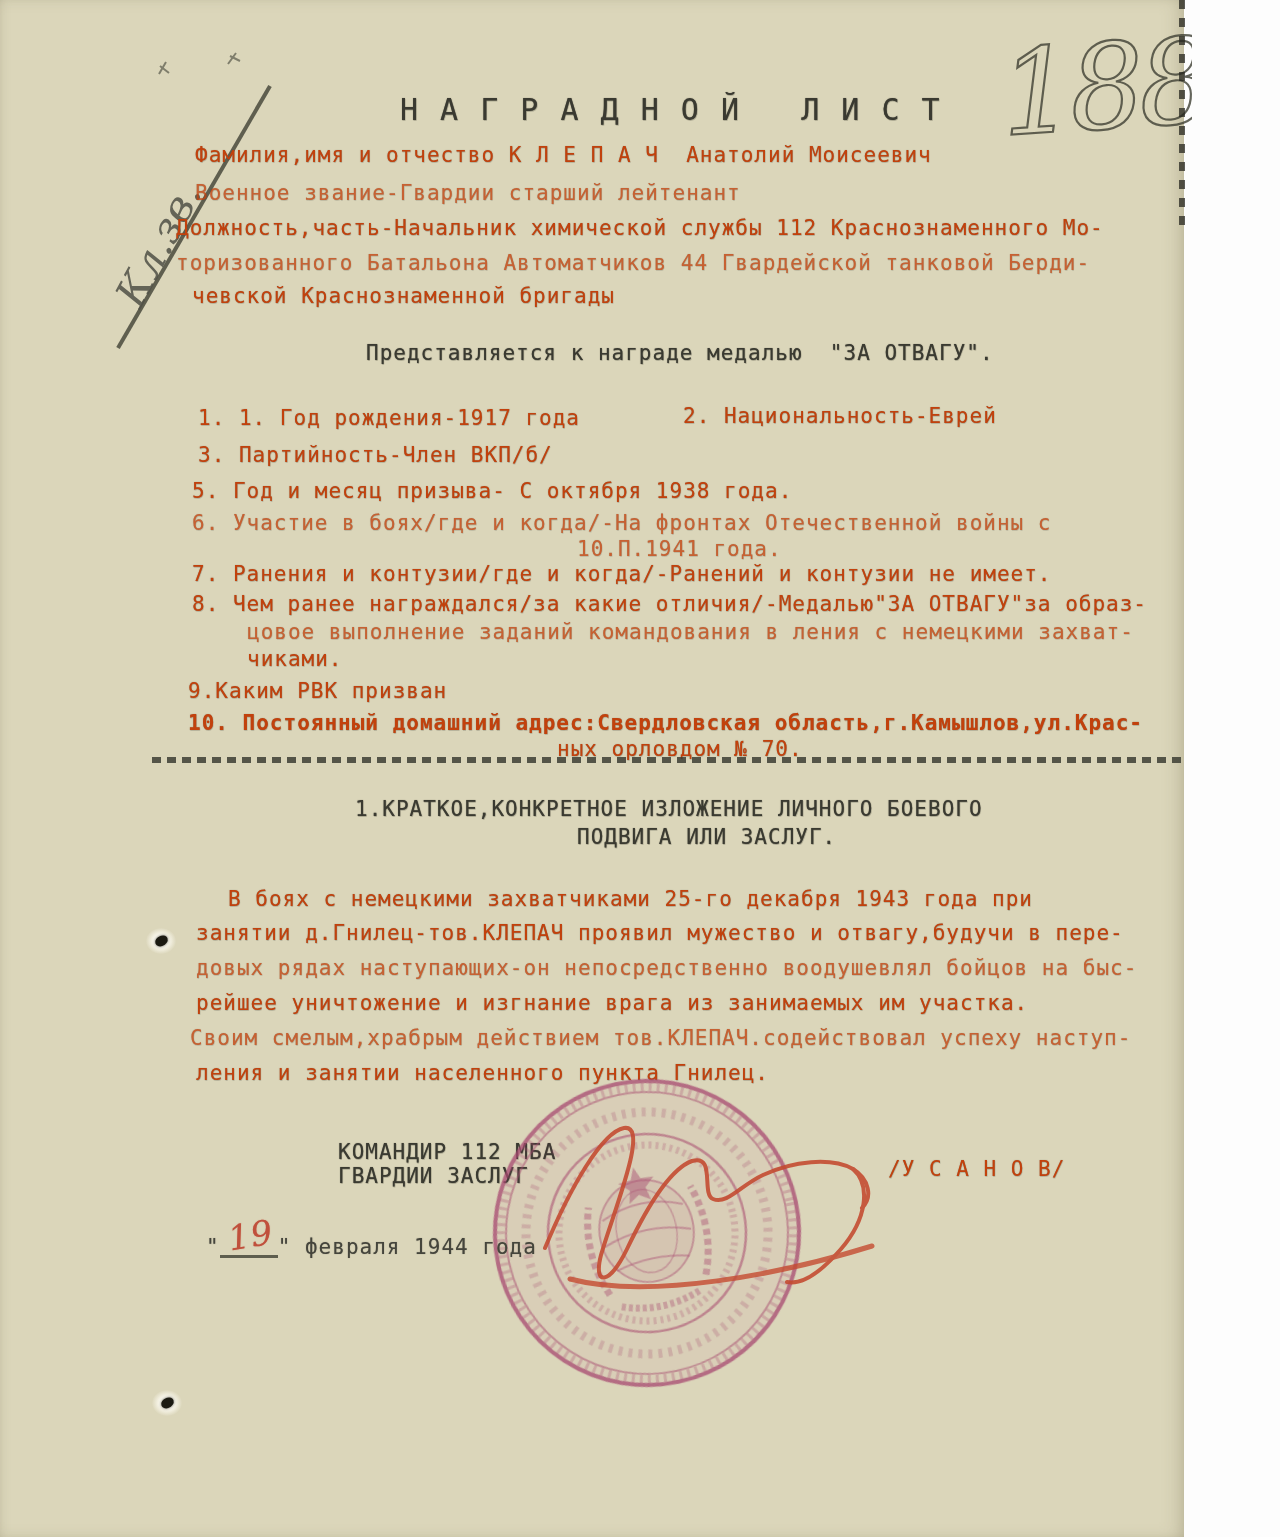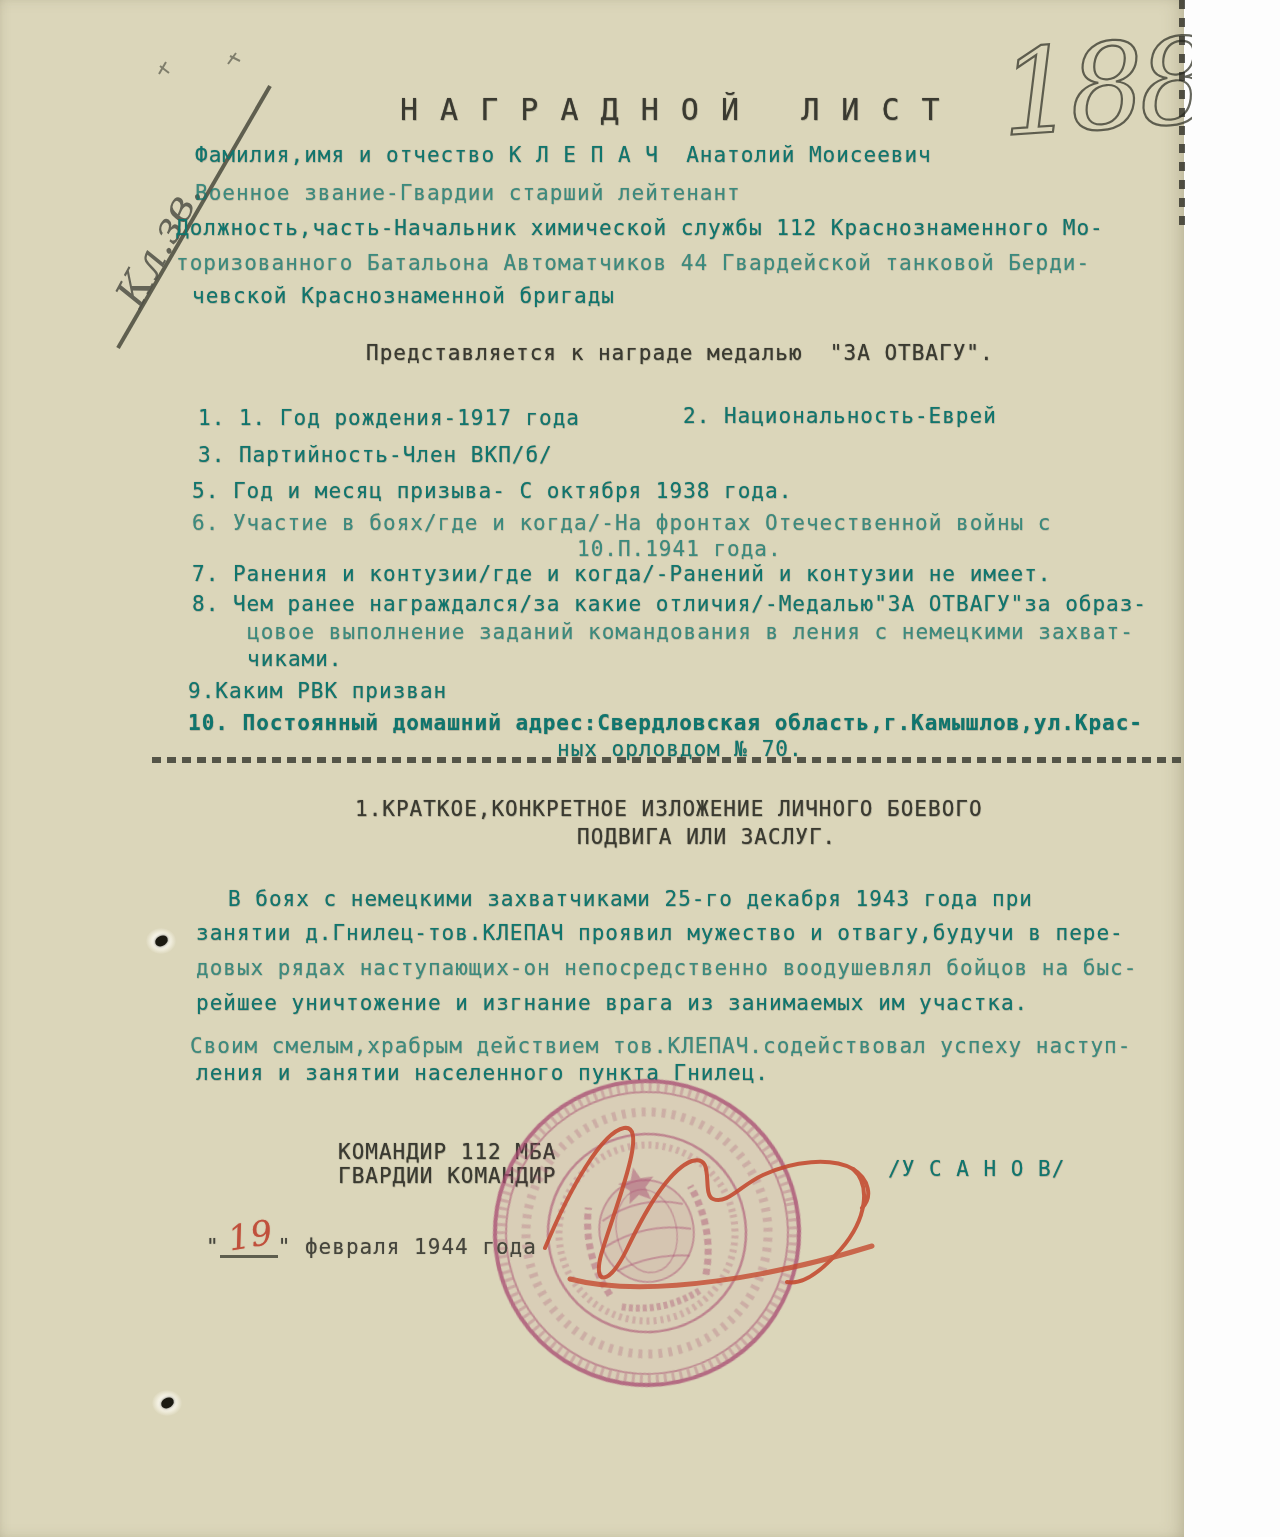--- a/index.html
+++ b/index.html
@@ -8,21 +8,21 @@
   .page{position:absolute;left:0;top:0;width:1184px;height:1537px;
         background:
           radial-gradient(ellipse 420px 260px at 91% 17%, rgba(206,146,146,.12), rgba(0,0,0,0) 70%),
           radial-gradient(ellipse 700px 500px at 18% 8%, rgba(120,112,80,.10), rgba(0,0,0,0) 70%),
           radial-gradient(ellipse 900px 600px at 50% 95%, rgba(125,118,86,.08), rgba(0,0,0,0) 75%),
           linear-gradient(180deg,#d7d2b5 0%,#dcd7bb 28%,#deda c0 55%,#dbd6b9 78%,#d8d3b6 100%);
         background-color:#dbd6ba;
         box-shadow:inset -10px 0 22px -12px rgba(95,88,60,.45), inset 6px 0 14px -10px rgba(95,88,60,.35);}
   .edge-dashes{position:absolute;left:1179px;top:0;width:6px;height:234px;opacity:.75;
         background:repeating-linear-gradient(180deg,#26261f 0 9px,rgba(0,0,0,0) 9px 18px);}
-  .line{position:absolute;font-size:21px;color:#0f766e;letter-spacing:1px;white-space:pre;
+  .line{position:absolute;font-size:21px;color:#c2410c;letter-spacing:1px;white-space:pre;
         text-shadow:0 0 1px rgba(69,69,60,.5), .5px .5px 0 rgba(69,69,60,.18);}
   .faint{opacity:.78;}
   .dark{color:#3a3a31;text-shadow:0 0 1px rgba(50,50,42,.65), .6px .6px 0 rgba(50,50,42,.2);}
   .title{font-size:30px;letter-spacing:2px;}
   .sep{position:absolute;left:152px;top:757px;width:1030px;height:6px;opacity:.85;
        background:repeating-linear-gradient(90deg,#3c3d33 0 9px,rgba(0,0,0,0) 9px 15px);}
   .hole{position:absolute;width:30px;height:26px;}
   .hole::before{content:"";position:absolute;inset:0;border-radius:50%;
        background:radial-gradient(ellipse at 50% 50%, rgba(252,250,240,.95) 0 35%, rgba(219,214,186,0) 72%);}
   .hole::after{content:"";position:absolute;left:9px;top:8px;width:13px;height:10px;background:#1b1a12;
@@ -83,25 +83,25 @@
 
     <div class="sep"></div>
 
     <div class="line dark" style="left:355px;top:797px;">1.КРАТКОЕ,КОНКРЕТНОЕ ИЗЛОЖЕНИЕ ЛИЧНОГО БОЕВОГО</div>
     <div class="line dark" style="left:577px;top:825px;">ПОДВИГА ИЛИ ЗАСЛУГ.</div>
 
     <div class="line" style="left:228px;top:887px;">В боях с немецкими захватчиками 25-го декабря 1943 года при</div>
     <div class="line" style="left:196px;top:921px;">занятии д.Гнилец-тов.КЛЕПАЧ проявил мужество и отвагу,будучи в пере-</div>
     <div class="line faint" style="left:196px;top:956px;">довых рядах наступающих-он непосредственно воодушевлял бойцов на быс-</div>
     <div class="line" style="left:196px;top:991px;">рейшее уничтожение и изгнание врага из занимаемых им участка.</div>
-    <div class="line faint" style="left:190px;top:1026px;margin-top:8px;">Своим смелым,храбрым действием тов.КЛЕПАЧ.содействовал успеху наступ-</div>
+    <div class="line faint" style="left:190px;top:1026px;">Своим смелым,храбрым действием тов.КЛЕПАЧ.содействовал успеху наступ-</div>
     <div class="line" style="left:196px;top:1061px;">ления и занятии населенного пункта Гнилец.</div>
 
     <div class="line dark" style="left:338px;top:1140px;">КОМАНДИР 112 МБА</div>
-    <div class="line dark" style="left:338px;top:1164px;">ГВАРДИИ КОМАНДИР</div>
+    <div class="line dark" style="left:338px;top:1164px;">ГВАРДИИ ЗАСЛУГ</div>
     <div class="line" style="left:888px;top:1157px;">/У С А Н О В/</div>
 
     <svg class="stamp" width="322" height="322" viewBox="0 0 322 322">
       <g stroke="#a84a70" fill="none">
         <circle cx="161" cy="161" r="155" fill="rgba(168,74,112,.06)" stroke="none"></circle>
         <circle cx="161" cy="161" r="152" stroke-width="4" opacity=".8"></circle>
         <circle cx="161" cy="161" r="141" stroke-width="2" opacity=".55"></circle>
         <circle cx="161" cy="161" r="146" stroke-width="8" stroke-dasharray="3 5" opacity=".3"></circle>
         <circle cx="161" cy="161" r="121" stroke-width="9" stroke-dasharray="4 6" opacity=".26"></circle>
         <circle cx="161" cy="161" r="99" stroke-width="2.5" opacity=".6"></circle>

